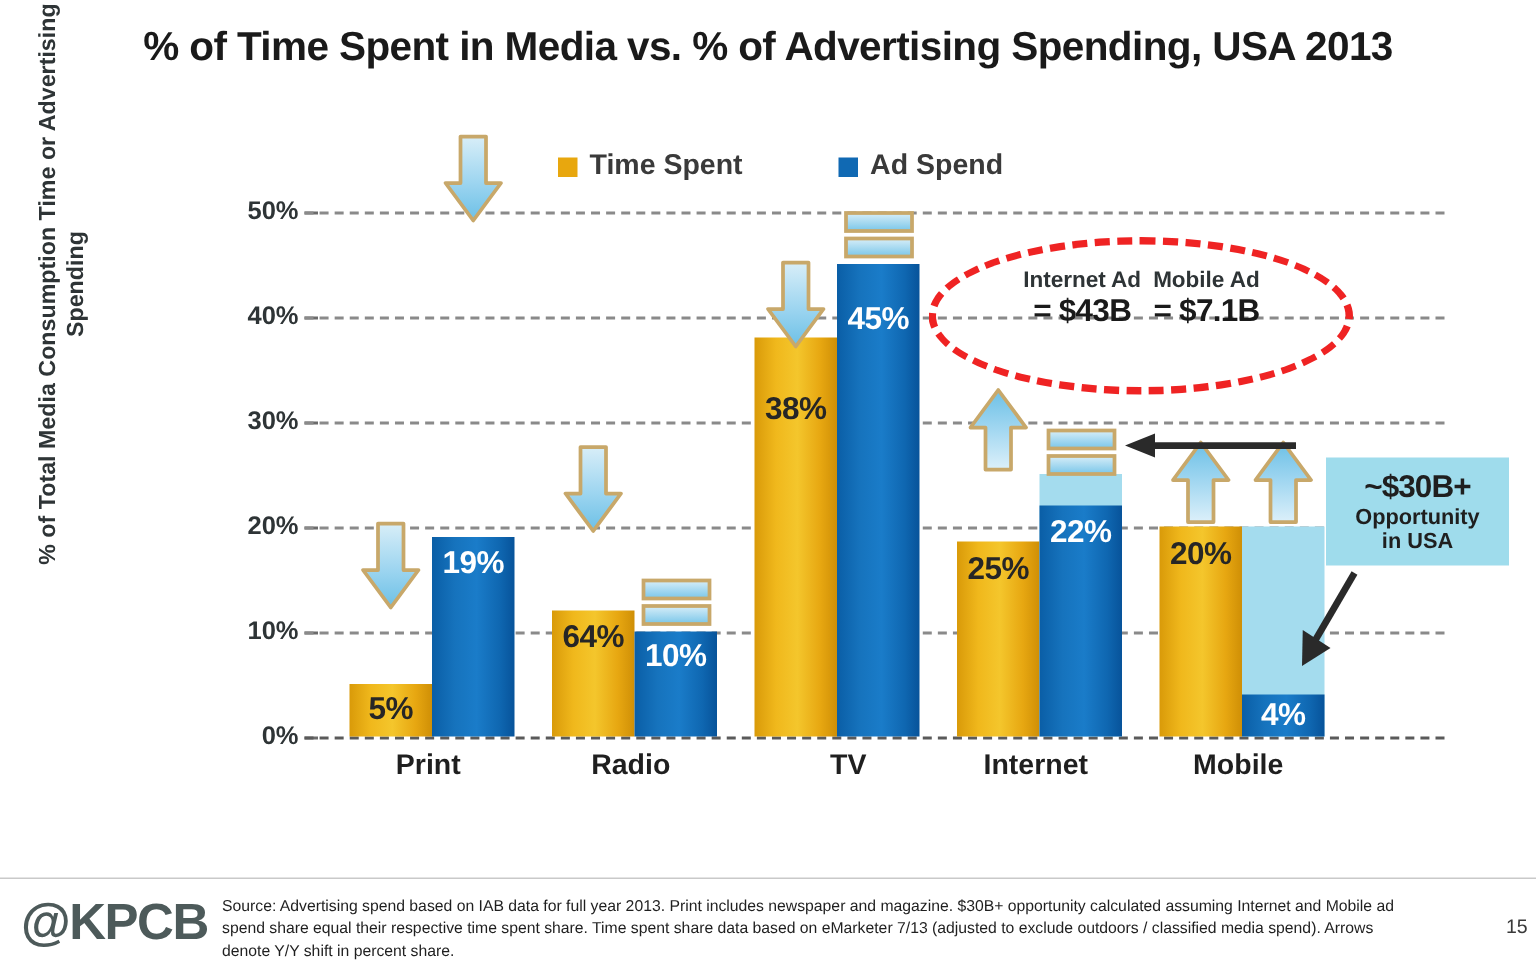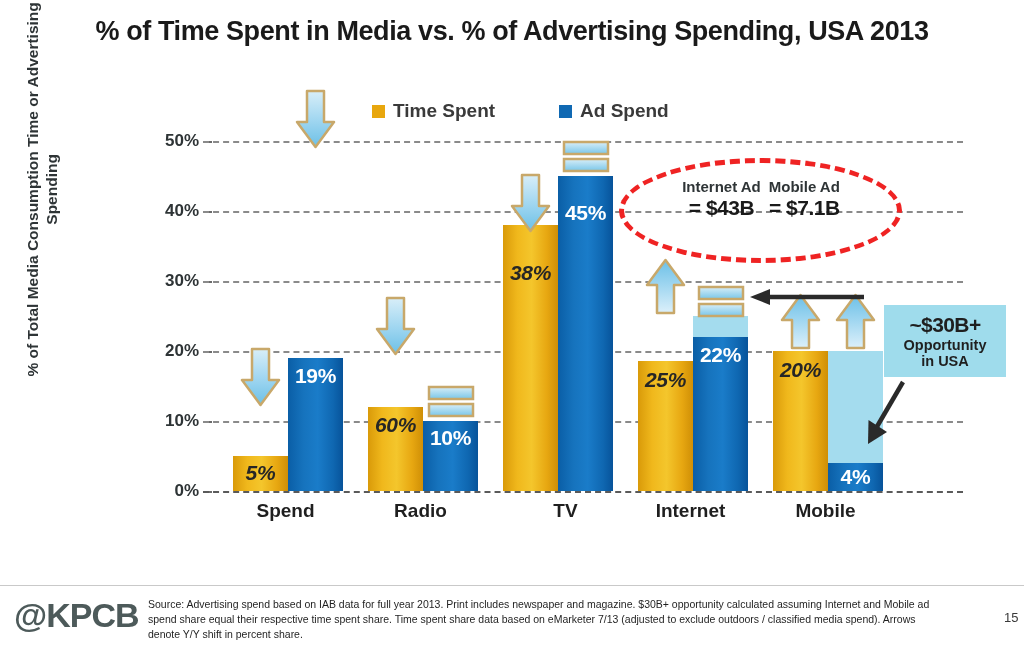--- a/index.html
+++ b/index.html
@@ -77,21 +77,21 @@
   }
   .bar-opp{
     background:#a4dcee;
   }
   .bar-label{
     position:absolute;left:0;width:100%;
     text-align:center;
     font-size:21px;font-weight:bold;
     letter-spacing:-0.3px;
   }
-  .lbl-dark{color:#262626;font-style:italic;}
+  .lbl-dark{color:#262626;}
   .lbl-light{color:#ffffff;}
 
   
   .glyph{position:absolute;}
   .glyph svg{display:block;}
 
   
   #ellipse{
     position:absolute;left:619px;top:158px;width:283px;height:105px;
     border:5px dashed #ef2323;border-radius:50%;
@@ -216,21 +216,21 @@
 
       <div class="glyph" style="left:71px;top:-52px">
         <svg width="43" height="62" viewBox="0 0 43 62">
           <path d="M13 2 L30 2 L30 33 L40 33 L21.5 58 L3 33 L13 33 Z" fill="url(#agp1)" stroke="#c8a86a" stroke-width="2.5" stroke-linejoin="round"></path>
         </svg>
       </div>
     </div>
 
     <div class="group" style="left:155px;width:125px">
       <div class="bar bar-gold" style="left:10px;width:55px;height:84px">
-        <div class="bar-label lbl-dark" style="top:6px">60%</div>
+        <div class="bar-label lbl-dark" style="top:6px">64%</div>
       </div>
       <div class="bar bar-blue" style="left:65px;width:55px;height:70px">
         <div class="bar-label lbl-light" style="top:5px">10%</div>
       </div>
       <div class="glyph" style="left:16px;top:155px">
         <svg width="43" height="62" viewBox="0 0 43 62">
           <path d="M13 2 L30 2 L30 33 L40 33 L21.5 58 L3 33 L13 33 Z" fill="url(#agp1)" stroke="#c8a86a" stroke-width="2.5" stroke-linejoin="round"></path>
         </svg>
       </div>
       <div class="glyph" style="left:69px;top:244px">
@@ -343,21 +343,21 @@
   </div>
 
   <div id="arrow-diag">
     <svg width="58" height="72" viewBox="0 0 58 72">
       <path d="M48 4 L20 52" stroke="#2a2a2a" stroke-width="4.5" fill="none"></path>
       <path d="M13 66 L13.5 42 L32 54 Z" fill="#2a2a2a"></path>
     </svg>
   </div>
 
   <div id="xlabels">
-    <div class="xlabel" style="left:20px;width:125px">Spend</div>
+    <div class="xlabel" style="left:20px;width:125px">Print</div>
     <div class="xlabel" style="left:155px;width:125px">Radio</div>
     <div class="xlabel" style="left:300px;width:125px">TV</div>
     <div class="xlabel" style="left:560px;width:125px">Mobile</div>
     <div class="xlabel" style="left:425px;width:125px">Internet</div>
   </div>
 
   <div id="footer-rule"></div>
   <div id="logo">@KPCB</div>
   <div id="source">Source: Advertising spend based on IAB data for full year 2013. Print includes newspaper and magazine. $30B+ opportunity calculated assuming Internet and Mobile ad spend share equal their respective time spent share. Time spent share data based on eMarketer 7/13 (adjusted to exclude outdoors / classified media spend). Arrows denote Y/Y shift in percent share.</div>
   <div id="pagenum">15</div>

